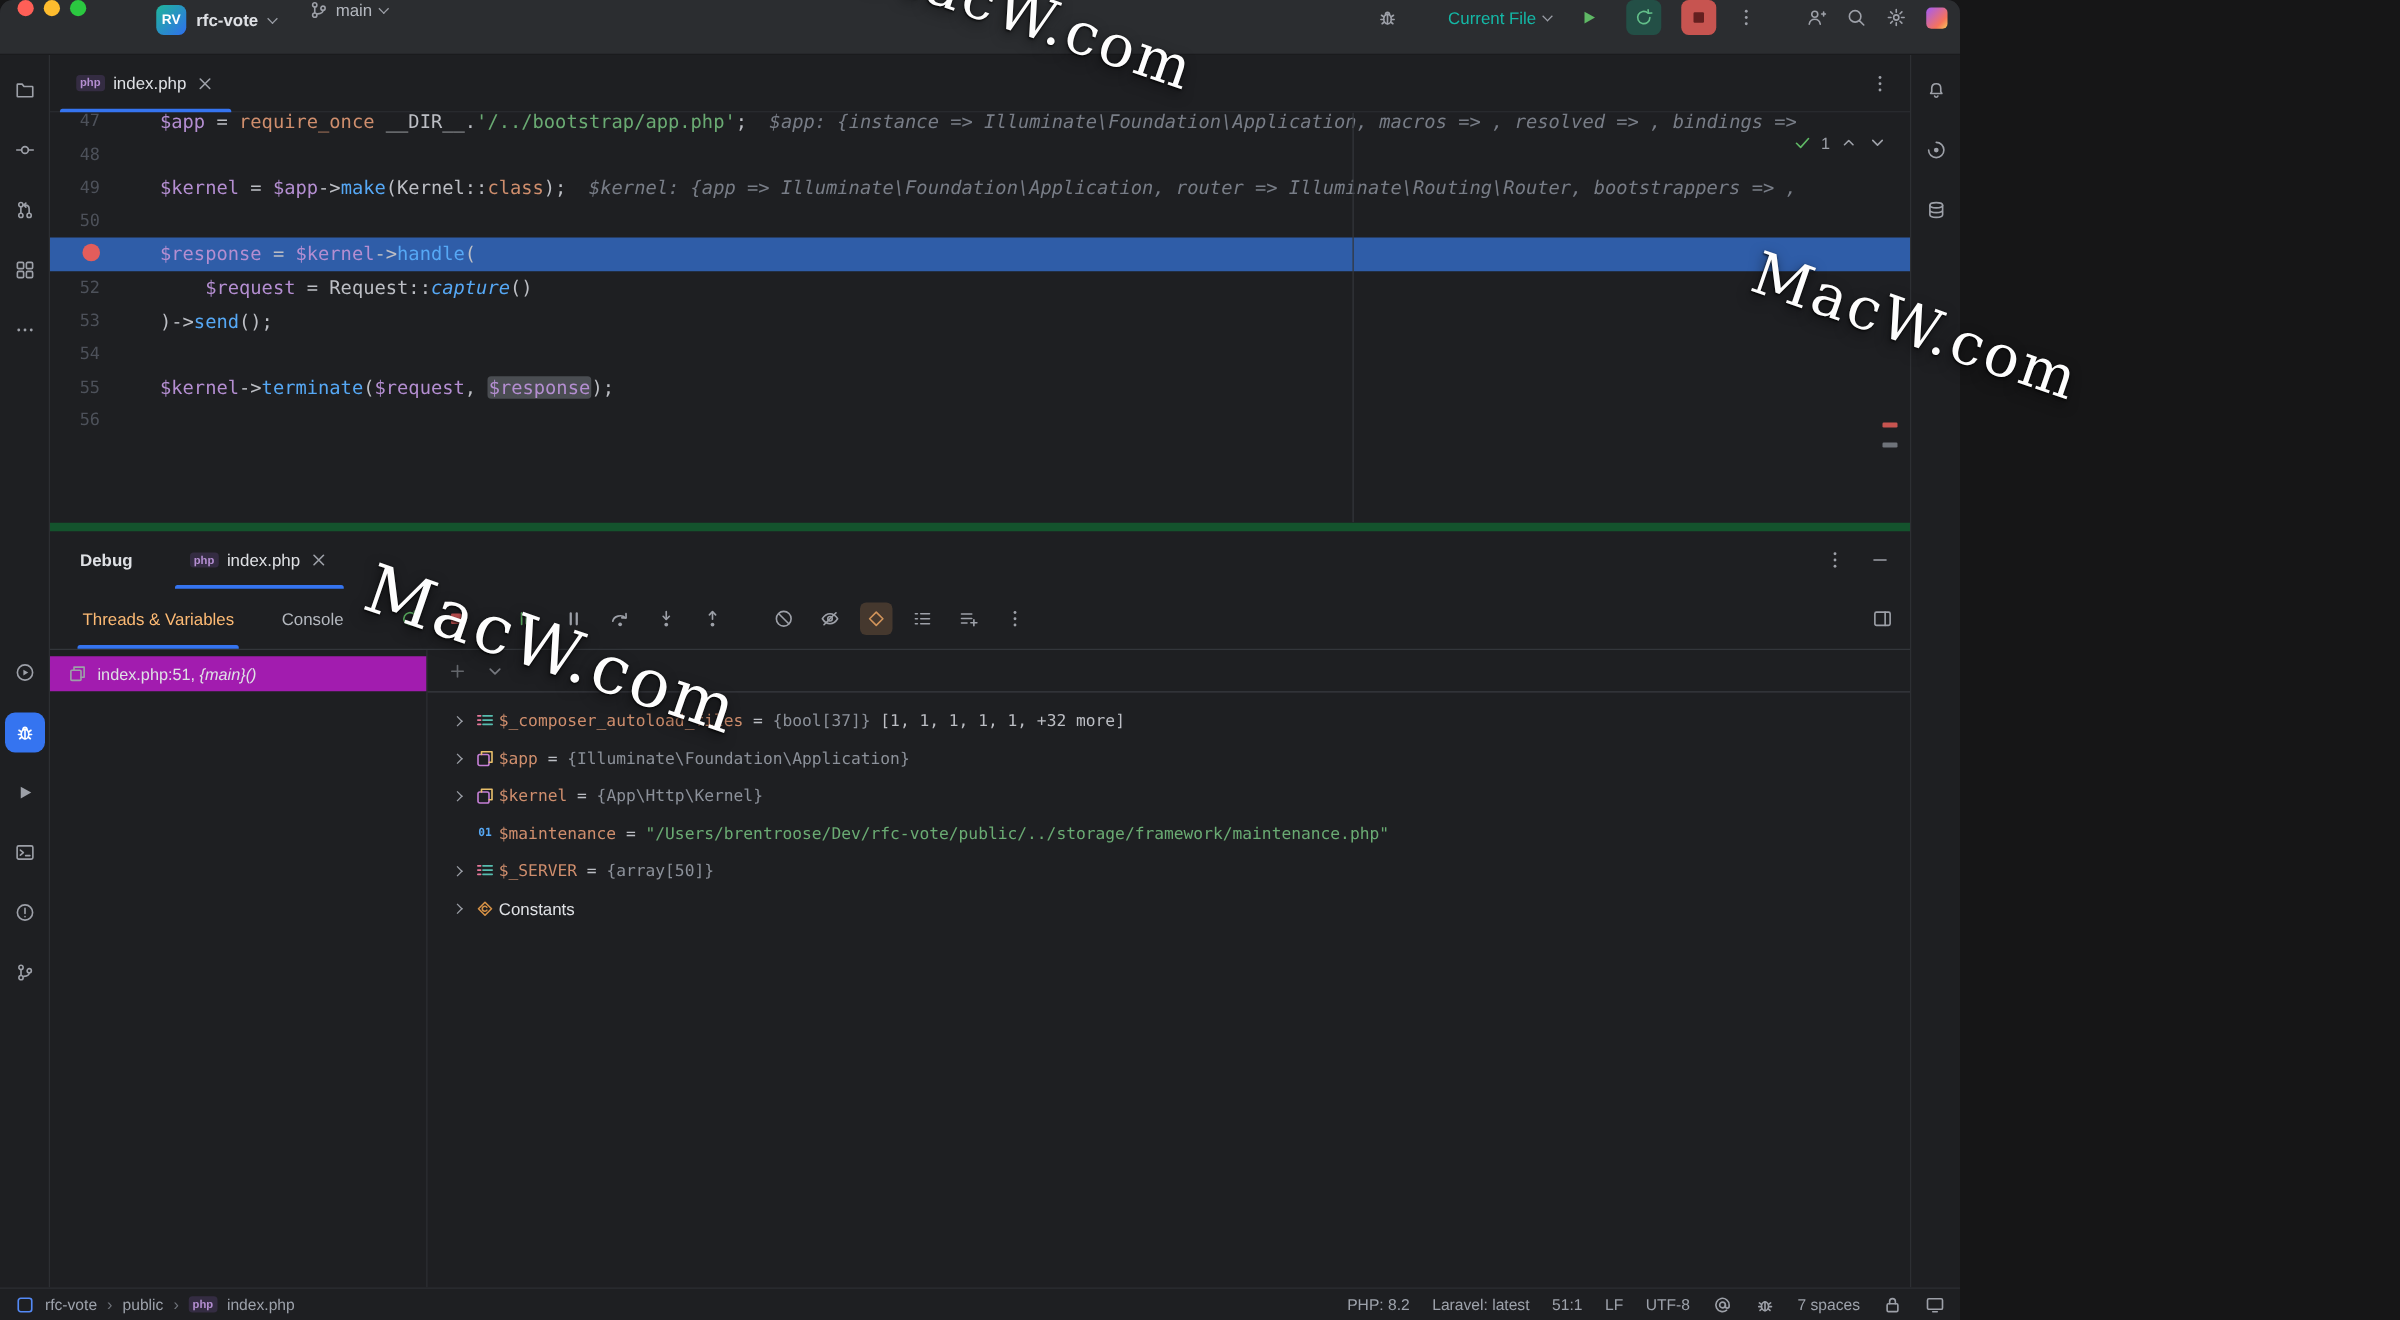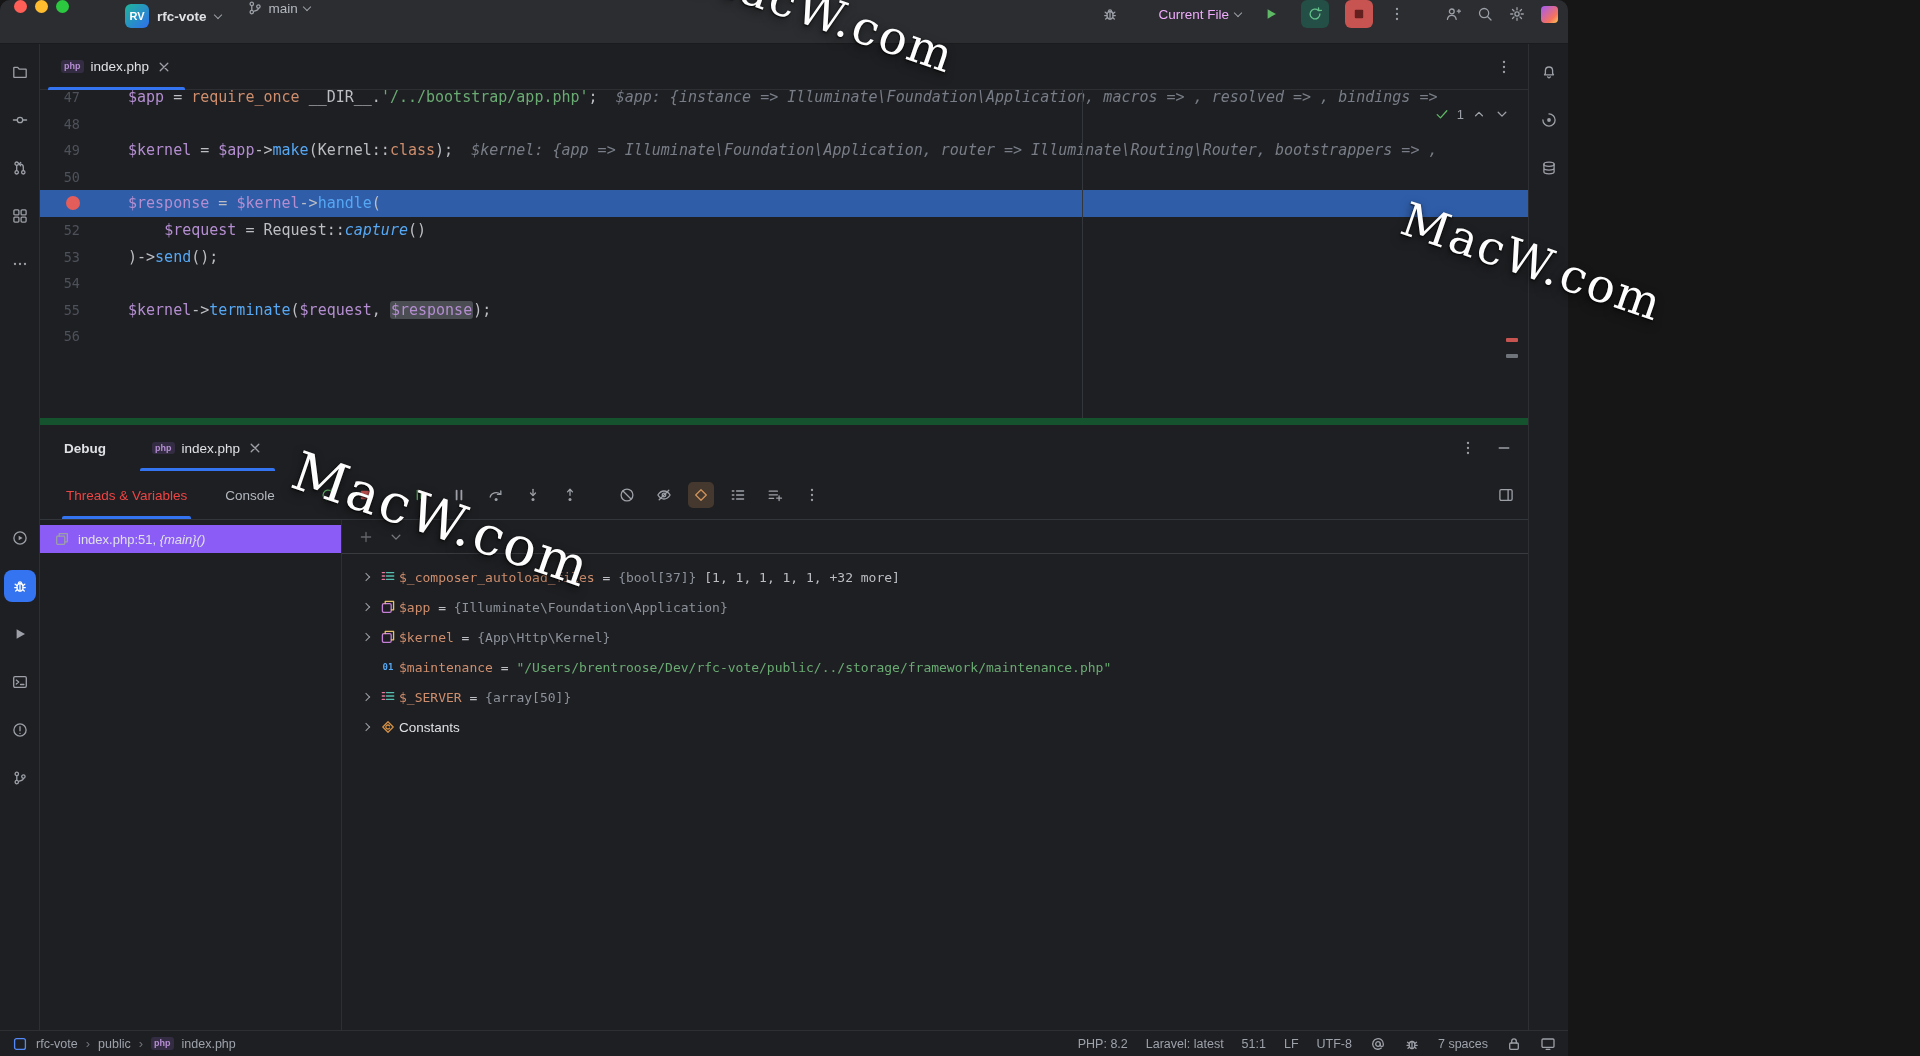--- a/index.html
+++ b/index.html
@@ -18,21 +18,21 @@
     padding:0 10px; border-bottom:1px solid #1a1b1d; }
   .traffic { display:flex; gap:8px; margin:0 10px 0 4px; }
   .tl { width:13px; height:13px; border-radius:50%; }
   .tl.red{background:#ff5f57}.tl.yellow{background:#febc2e}.tl.green{background:#2bc840}
   .proj-widget { display:flex; align-items:center; gap:8px; margin-left:38px; padding:4px 8px; border-radius:6px; }
   .proj-badge { width:24px; height:24px; border-radius:6px; background:linear-gradient(135deg,#1fb59a,#2f6fed);
     color:#fff; font-size:11px; font-weight:700; display:flex; align-items:center; justify-content:center; }
   .proj-name { color:#dfe1e5; font-size:13.5px; font-weight:600; }
   .branch-widget { display:flex; align-items:center; gap:6px; margin-left:18px; color:#b4b8bf; font-size:13.5px; }
   .tb-right { margin-left:auto; display:flex; align-items:center; gap:16px; }
-  .runcfg { display:flex; align-items:center; gap:6px; color:#f0abfc; font-size:13.5px; margin-left:24px; }
+  .runcfg { display:flex; align-items:center; gap:6px; color:#14b8a6; font-size:13.5px; margin-left:24px; }
   .tb-btn { width:28px; height:28px; border-radius:6px; display:flex; align-items:center; justify-content:center; }
   .tb-btn.run { color:#5fb865; }
   .tb-btn.dbg { background:#234f46; color:#63c08a; }
   .tb-btn.stop { background:#c75450; color:#641f1f; }
   .plugin-ic { width:17px; height:17px; border-radius:4px; background:linear-gradient(135deg,#a25bf7,#f7735b 70%,#f7c95b); }
   .chev-s { width:6px; height:6px; border-right:1.5px solid #9da0a8; border-bottom:1.5px solid #9da0a8;
     transform:rotate(45deg); margin-top:-3px; }
 
   
   .body-row { flex:1; display:flex; min-height:0; }
@@ -83,34 +83,34 @@
   .dbg-header { height:46px; flex:none; display:flex; align-items:center; }
   .dbg-title { margin-left:24px; color:#dfe1e5; font-size:13.5px; font-weight:700; }
   .dbg-tab { height:100%; display:flex; align-items:center; gap:7px; padding:0 12px; margin-left:34px;
     position:relative; color:#dfe1e5; font-size:13.5px; }
   .dbg-tab::after { content:""; position:absolute; left:0; right:0; bottom:0; height:3px;
     background:#3574f0; border-radius:2px 2px 0 0; }
   .dbg-header-icons { margin-left:auto; margin-right:16px; display:flex; gap:20px; }
   .dbg-toolbar { height:48px; flex:none; display:flex; align-items:center; padding-left:22px; }
   .view-tab { height:100%; display:flex; align-items:center; padding:0 4px; margin-right:30px;
     position:relative; color:#b4b8bf; font-size:13.5px; }
-  .view-tab.active { color:#ef4444; }
+  .view-tab.active { color:#fdba74; }
   .view-tab.active::after { content:""; position:absolute; left:0; right:0; bottom:0; height:3px;
     background:#3574f0; border-radius:2px 2px 0 0; }
   .tool-icons { display:flex; align-items:center; gap:11px; margin-left:6px; }
   .tbtn { width:26px; height:26px; border-radius:5px; display:flex; align-items:center; justify-content:center; color:#9da0a8; }
   .tbtn.green{color:#5fb865} .tbtn.red{color:#db5c5c}
   .tbtn.orange{color:#d0935a} .tbtn.active{background:rgba(208,147,90,.22);}
   .tool-sep { width:9px; }
   .dbg-layout { margin-left:auto; margin-right:14px; }
   .dbg-content { flex:1; display:flex; border-top:1px solid #33363b; min-height:0; }
   .frames { width:302px; flex:none; border-right:1px solid #2d2f33; padding-top:5px; }
   .frame-row { height:28px; display:flex; align-items:center; gap:8px; padding:0 10px 0 14px;
     font-size:13px; color:#dfe1e5; }
-  .frame-row.selected { background:#8b5cf6;align-items:center; }
+  .frame-row.selected { background:#a21caf;align-items:center; }
   .frame-fn { font-style:italic; }
   .vars-panel { flex:1; display:flex; flex-direction:column; min-width:0; }
   .eval-bar { height:34px; flex:none; border-bottom:1px solid #393b40; display:flex; align-items:center;
     padding:0 16px; gap:14px; }
   .eval-ph { flex:1; font-family:"DejaVu Sans Mono",monospace; font-size:13.5px; color:#6e7277; }
   .vars { padding-top:8px; font-family:"DejaVu Sans Mono",monospace; font-size:13px; }
   .var-row { height:30px; display:flex; align-items:center; padding-left:13px; white-space:pre; }
   .chev-cell { width:22px; flex:none; display:flex; justify-content:center; }
   .chev-r { width:6px; height:6px; border-right:1.4px solid #9da0a8; border-bottom:1.4px solid #9da0a8;
     transform:rotate(-45deg); }

